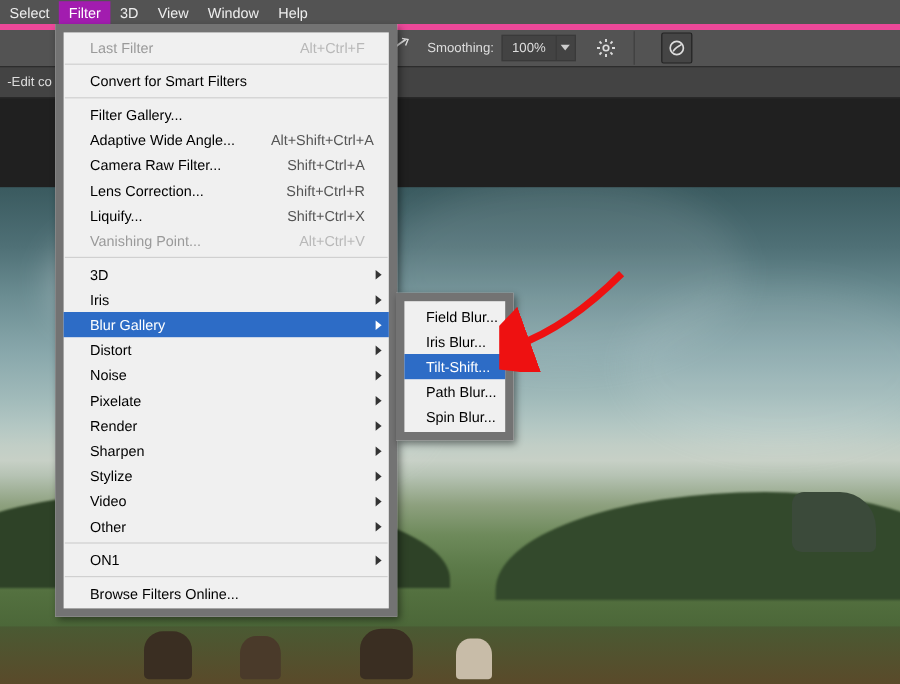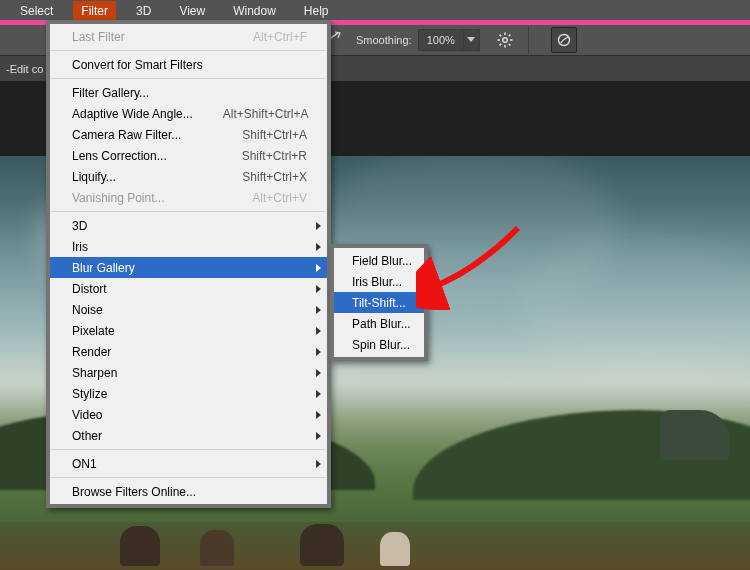--- a/index.html
+++ b/index.html
@@ -3,22 +3,22 @@
 <meta charset="utf-8">
 <style>
   * { box-sizing: border-box; margin: 0; padding: 0; font-family: "Segoe UI", Tahoma, sans-serif; }
   body { width: 750px; height: 570px; overflow: hidden; position: relative; background: #2a2a2a; }
 
   
   .menubar {
     height: 20px; background: #535353; color: #eee; font-size: 12px;
     display: flex; align-items: center;
   }
-  .menubar .item { padding: 3px 8px 2px; cursor: default; margin-left: 12px; }
-  .menubar .item.open { background: #c2410c; color: #fff; }
+  .menubar .item { padding: 3px 8px 2px; cursor: default; }
+  .menubar .item.open { background: #a21caf; color: #fff; }
 
   
   .optbar {
     height: 36px; background: #535353; border-top: 5px solid #ec4899;
     border-bottom: 1px solid #2d2d2d; display: flex; align-items: center;
     color: #ddd; font-size: 11px; position: relative;
   }
   .tool-icon {
     width: 24px; height: 24px; margin-left: 320px; margin-right: 12px;
     border-radius: 2px; display: flex; align-items: center; justify-content: center;
@@ -85,21 +85,21 @@
     position:absolute; bottom:0; left:0; right:0; height:48px;
     background: linear-gradient(to bottom,#4a5a33,#5a4a2a);
   }
   .horse {
     position:absolute; bottom:4px; width:40px; height:40px;
     background:#3a2e22; border-radius:40% 40% 10% 10%;
   }
 
   
   .menu {
-    position: absolute; background: #f0f0f0; border: 4px solid #737373;
+    position: absolute; background: #f0f0f0; border: 7px solid #737373;
     box-shadow: 2px 3px 6px rgba(0,0,0,0.45);
     font-size: 12px; color: #000; padding: 2px 0;
   }
   .menu .row {
     display: flex; align-items: center; height: 21px;
     padding: 0 20px 0 22px; white-space: nowrap; position: relative;
   }
   .menu .row .lbl { flex: 1; }
   .menu .row .sc { color: #555; margin-left: 30px; }
   .menu .row.disabled { color: #9a9a9a; }

